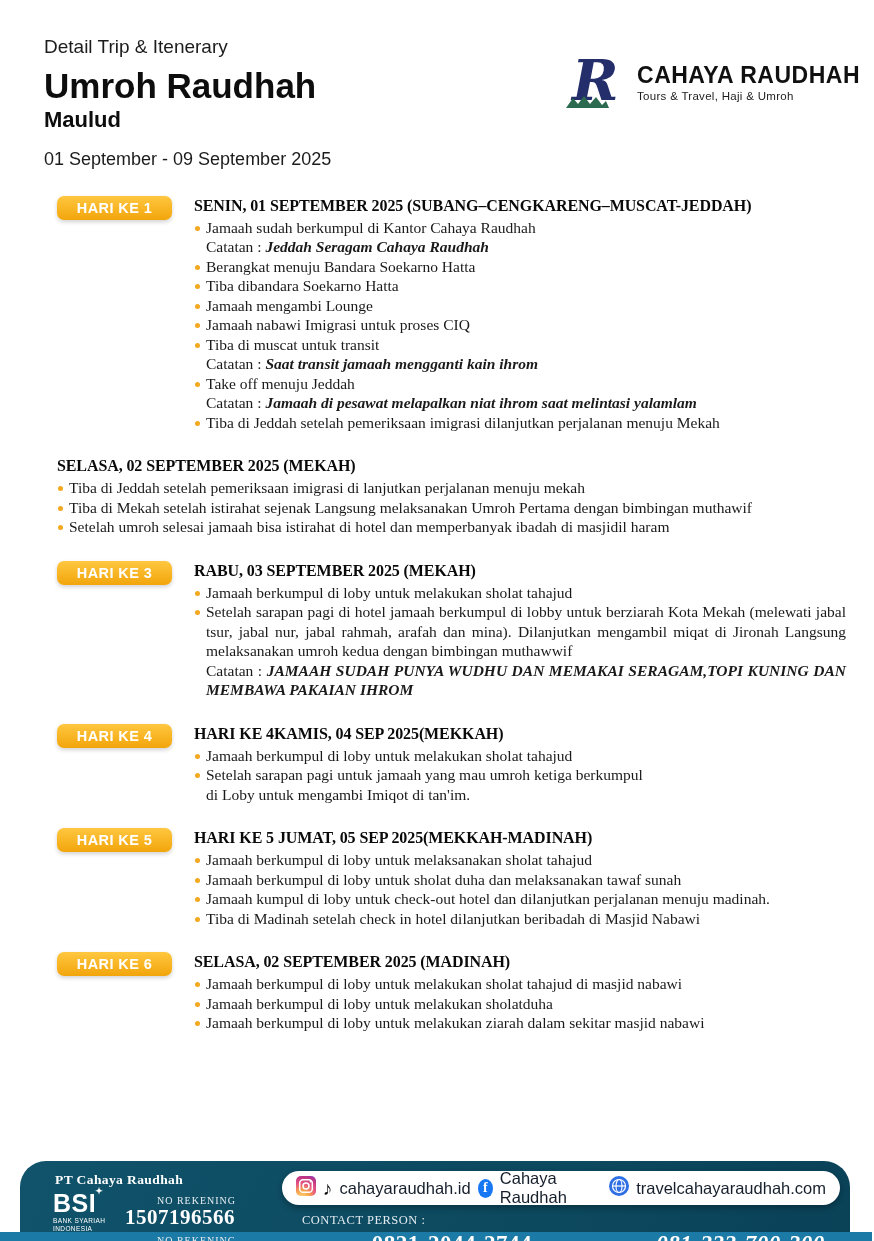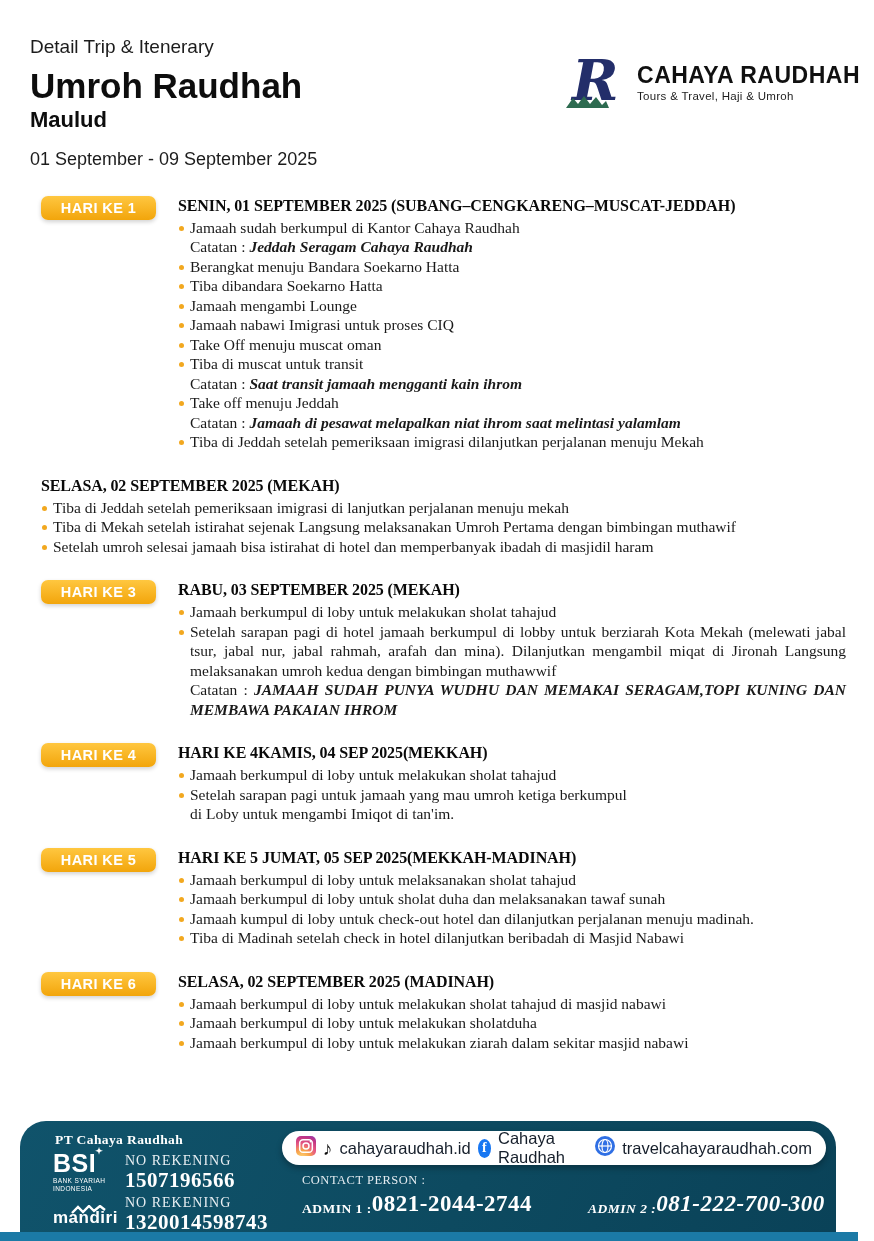--- a/index.html
+++ b/index.html
@@ -1,65 +1,65 @@
 <!DOCTYPE html>
 <html><head>
 <meta charset="utf-8">
 <style>
   html,body{margin:0;padding:0;}
   body{
     width:874px;height:1241px;position:relative;background:#ffffff;
     font-family:"Liberation Sans", sans-serif;overflow:hidden;color:#191919;
   }
   
-  .page-header{padding:36px 30px 0 30px;position:relative;}
+  .page-header{padding:36px 30px 0 44px;position:relative;}
   .subtitle{font-size:19px;color:#1c1c1c;}
   .main-title{font-size:35px;font-weight:700;color:#0d0d0d;margin-top:10px;line-height:1.05;}
   .main-title2{font-size:22px;font-weight:700;color:#0d0d0d;margin-top:2px;}
   .date-range{font-size:18px;color:#1c1c1c;margin-top:16px;}
   .logo{position:absolute;top:50px;right:14px;display:flex;align-items:center;gap:5px;}
   .logo-name{font-size:23px;font-weight:800;letter-spacing:.5px;color:#101010;line-height:1;}
   .logo-tagline{font-size:11.5px;color:#1d1d1d;margin-top:3px;letter-spacing:.3px;}
   
-  .days{margin-top:26px;padding-left:41px;}
+  .days{margin-top:26px;padding-left:41px;margin-left:16px;}
   .day{display:flex;margin-bottom:24px;}
   .badge-col{width:137px;flex:none;}
   .badge{
     display:block;width:115px;box-sizing:border-box;text-align:center;
     background:linear-gradient(180deg,#FFC740 0%,#F2A50B 100%);
     border-radius:7px;padding:4px 2px;color:#ffffff;font-weight:700;font-size:14.5px;
     letter-spacing:.4px;box-shadow:0 2px 4px rgba(0,0,0,.18);
   }
   .day-content{flex:1;padding-right:28px;font-family:Liberation Serif, serif;}
   .day-title{font-weight:700;font-size:16px;color:#0a0a0a;letter-spacing:-.1px;line-height:20px;margin-bottom:2px;}
   .item{position:relative;font-size:15.5px;line-height:19.5px;padding-left:12px;text-align:justify;color:#1a1a1a;}
   .item .text, .item .note-text{white-space:pre-line;}
   .item.bullet .dot{position:absolute;left:1px;top:8px;width:5px;height:5px;border-radius:50%;background:#F2A81F;}
   .note-text{font-weight:700;font-style:italic;}
   
-  .footer{position:absolute;left:0;right:16px;bottom:0;height:120px;}
+  .footer{position:absolute;left:0;right:2px;bottom:0;height:80px;}
   .footer-strip{position:absolute;left:0;right:0;bottom:0;height:9px;background:#1B7AA6;}
   .footer-panel{
     position:absolute;left:20px;right:22px;top:0;bottom:9px;
     background:linear-gradient(115deg,#10536b 0%,#0d4a60 55%,#0a4258 100%);
     border-radius:26px 26px 0 0;
   }
   .company{position:absolute;left:35px;top:11px;font-family:"Liberation Serif",serif;
     font-weight:700;font-size:13.5px;color:#ffffff;letter-spacing:.4px;}
   .bank-grid{position:absolute;left:33px;top:30px;display:grid;grid-template-columns:72px auto;
     grid-row-gap:2px;align-items:center;color:#fff;}
   .bsi-logo{line-height:1;}
   .bsi-main{font-size:25px;font-weight:800;letter-spacing:.5px;position:relative;display:inline-block;}
   .bsi-star{position:absolute;top:-4px;right:-7px;font-size:9px;}
   .bsi-sub{font-size:6.5px;letter-spacing:.4px;line-height:1.2;margin-top:1px;}
   .mandiri-logo{line-height:1;position:relative;padding-top:8px;}
   .mandiri-wave{position:absolute;top:0;left:18px;}
   .mandiri-text{font-size:17px;font-weight:700;letter-spacing:.5px;}
   .rek{font-family:"Liberation Serif",serif;}
-  .rek-label{font-size:14px;letter-spacing:1px;color:#e9eff3;}
+  .rek-label{font-size:10px;letter-spacing:1px;color:#e9eff3;text-align:center;}
   .rek-number{font-size:21px;font-weight:700;letter-spacing:.5px;color:#ffffff;line-height:1.05;}
   .social-pill{
     position:absolute;left:262px;right:10px;top:10px;height:34px;background:#ffffff;
     border-radius:18px;display:flex;align-items:center;gap:7px;padding:0 14px;
     box-shadow:0 3px 6px rgba(0,0,0,.3);box-sizing:border-box;
   }
   .social-pill .handle{font-size:16.5px;color:#161f2b;}
   .tiktok-icon{font-size:19px;font-weight:700;color:#0d0d0d;line-height:1;}
   .fb-icon{width:19px;height:19px;border-radius:50%;background:#1877F2;color:#fff;
     display:flex;align-items:center;justify-content:center;font-weight:700;font-size:14px;
@@ -104,21 +104,20 @@
       </div>
       <div class="day-content">
         <div class="day-title">SENIN, 01 SEPTEMBER 2025 (SUBANG–CENGKARENG–MUSCAT-JEDDAH)</div>
         <div>
             <div class="item bullet"><span class="dot"></span><span class="text">Jamaah sudah berkumpul di Kantor Cahaya Raudhah</span></div>
             <div class="item note"><span class="note-label">Catatan : </span><span class="note-text">Jeddah Seragam Cahaya Raudhah</span></div>
             <div class="item bullet"><span class="dot"></span><span class="text">Berangkat menuju Bandara Soekarno Hatta</span></div>
             <div class="item bullet"><span class="dot"></span><span class="text">Tiba dibandara Soekarno Hatta</span></div>
             <div class="item bullet"><span class="dot"></span><span class="text">Jamaah mengambi Lounge</span></div>
             <div class="item bullet"><span class="dot"></span><span class="text">Jamaah nabawi Imigrasi untuk proses CIQ</span></div>
-            <div class="item bullet"><span class="dot"></span><span class="text">Take Off menuju muscat oman</span></div>
             <div class="item bullet"><span class="dot"></span><span class="text">Tiba di muscat untuk transit</span></div>
             <div class="item note"><span class="note-label">Catatan : </span><span class="note-text">Saat transit jamaah mengganti kain ihrom</span></div>
             <div class="item bullet"><span class="dot"></span><span class="text">Take off menuju Jeddah</span></div>
             <div class="item note"><span class="note-label">Catatan : </span><span class="note-text">Jamaah di pesawat melapalkan niat ihrom saat melintasi yalamlam</span></div>
             <div class="item bullet"><span class="dot"></span><span class="text">Tiba di Jeddah setelah pemeriksaan imigrasi dilanjutkan perjalanan menuju Mekah</span></div>
           </div>
       </div>
     </div>
       <div class="day">
       <div class="day-content">

